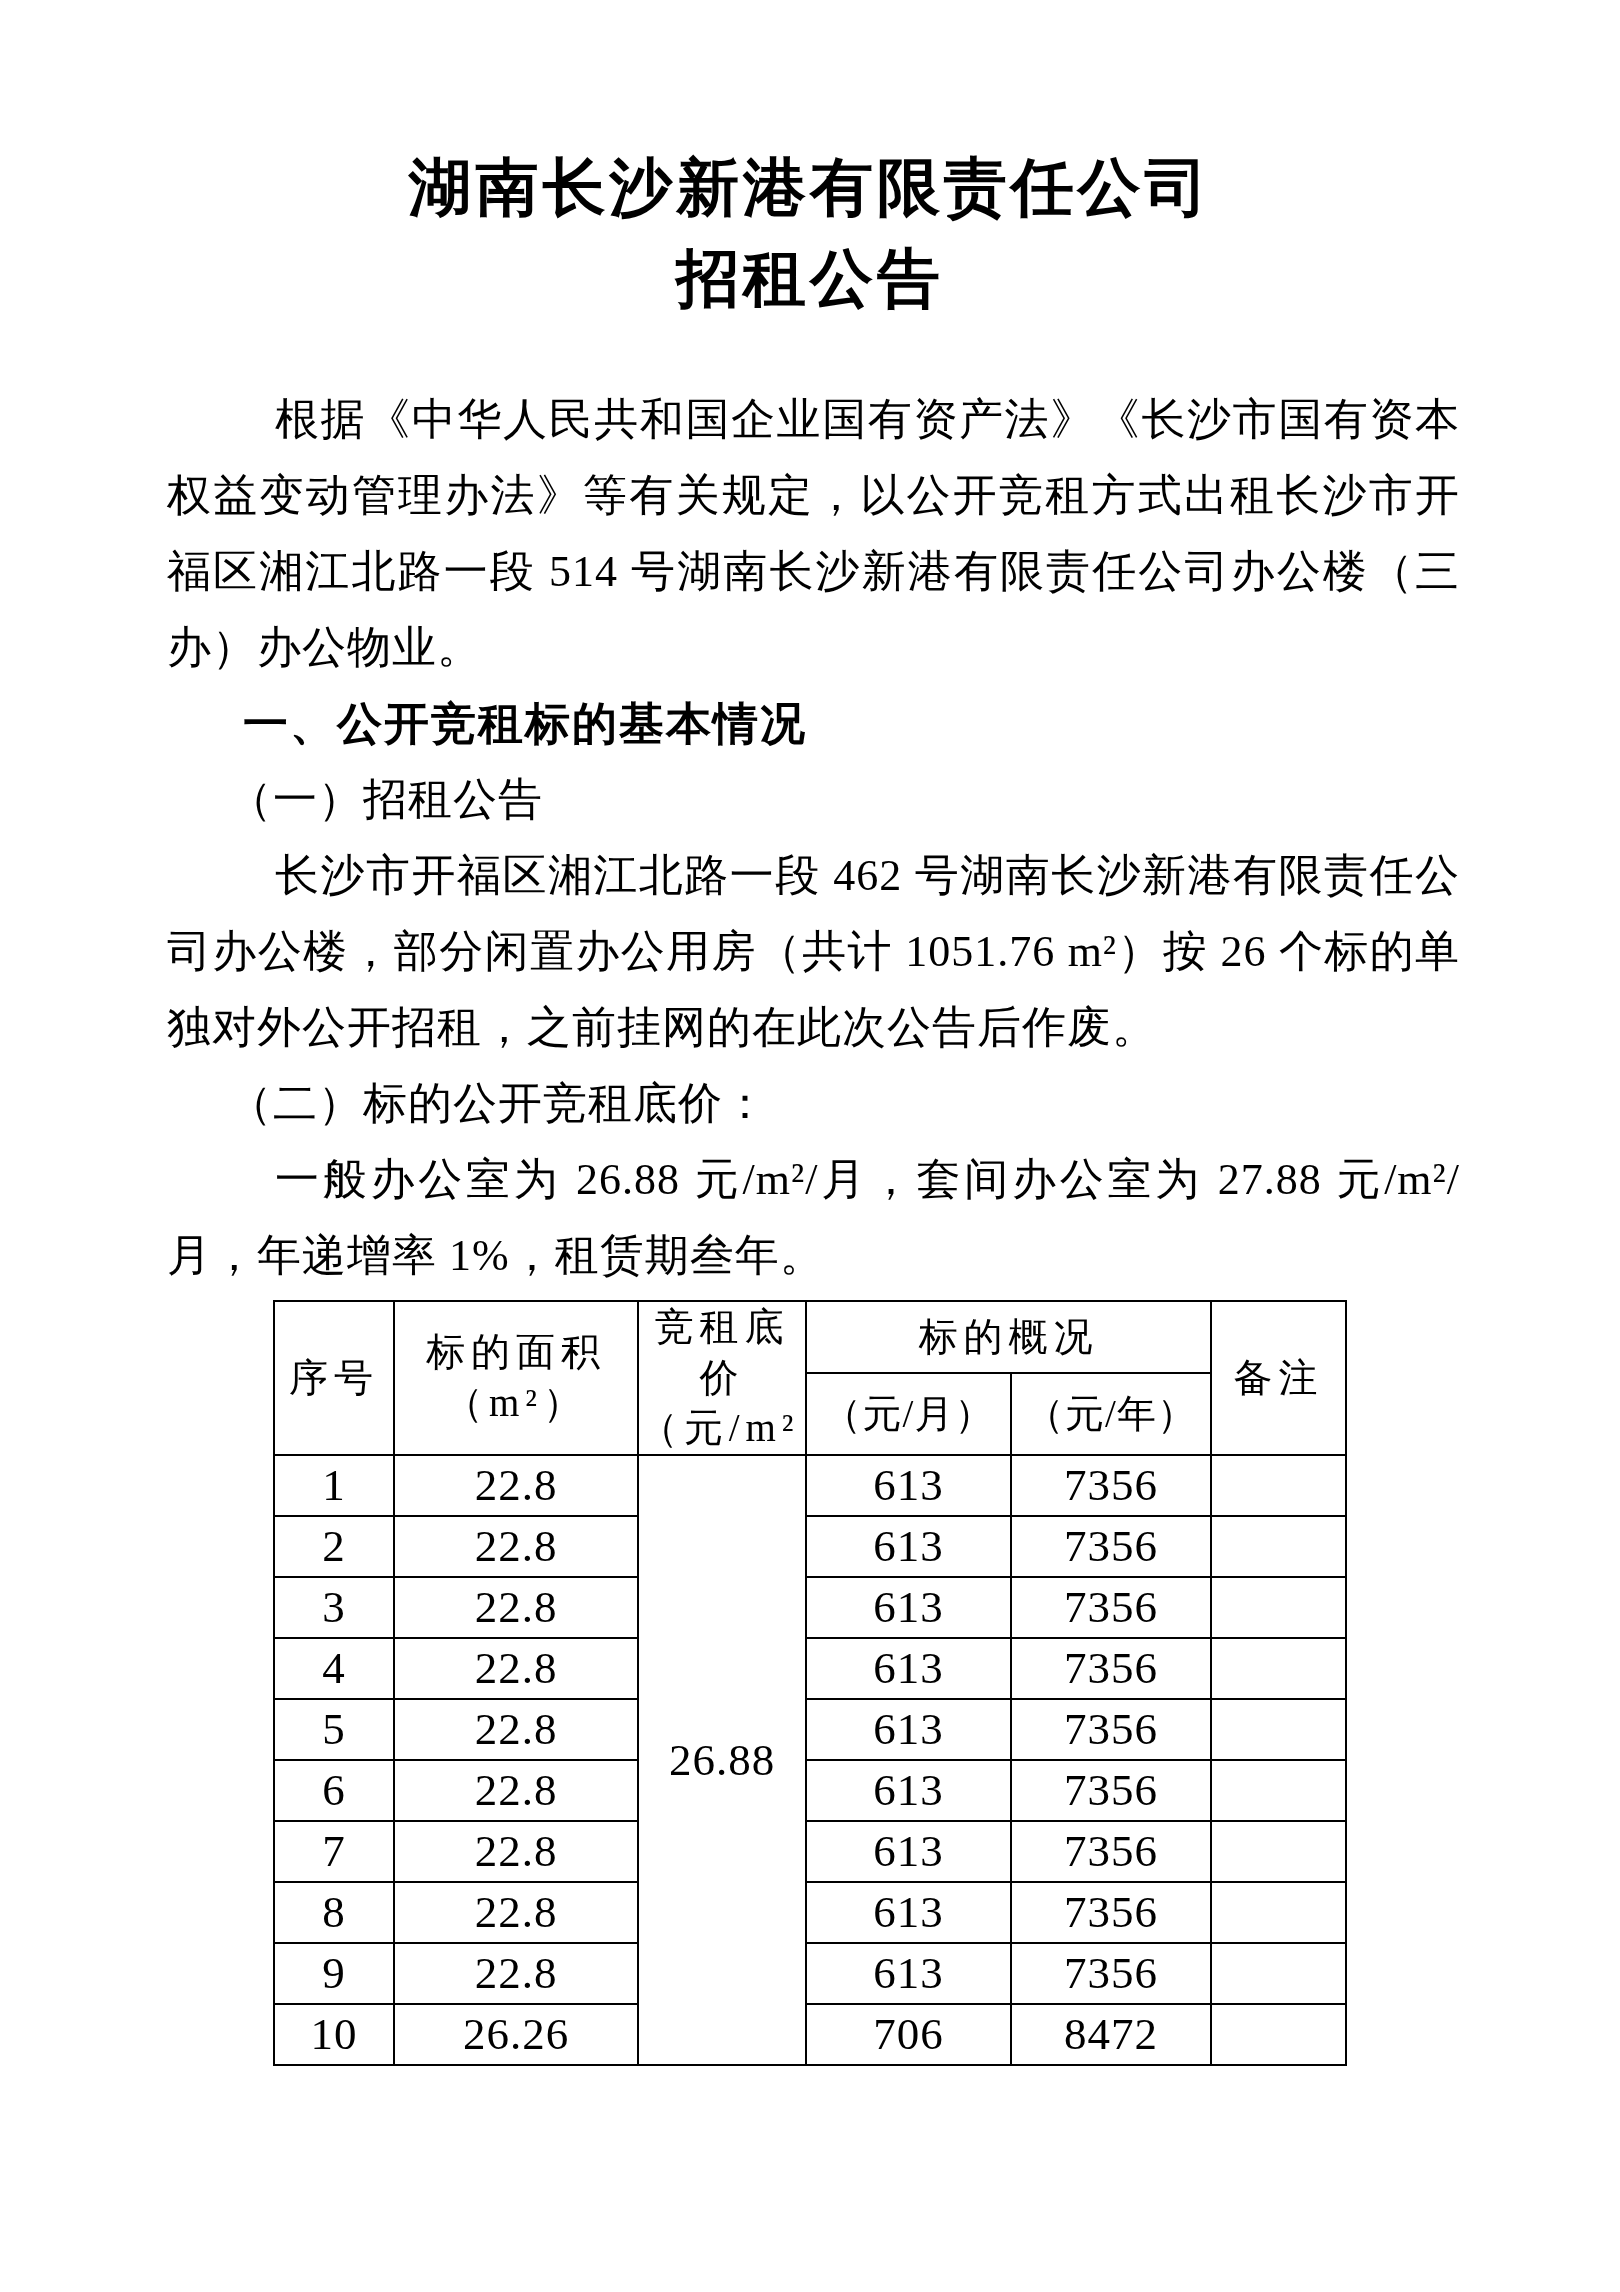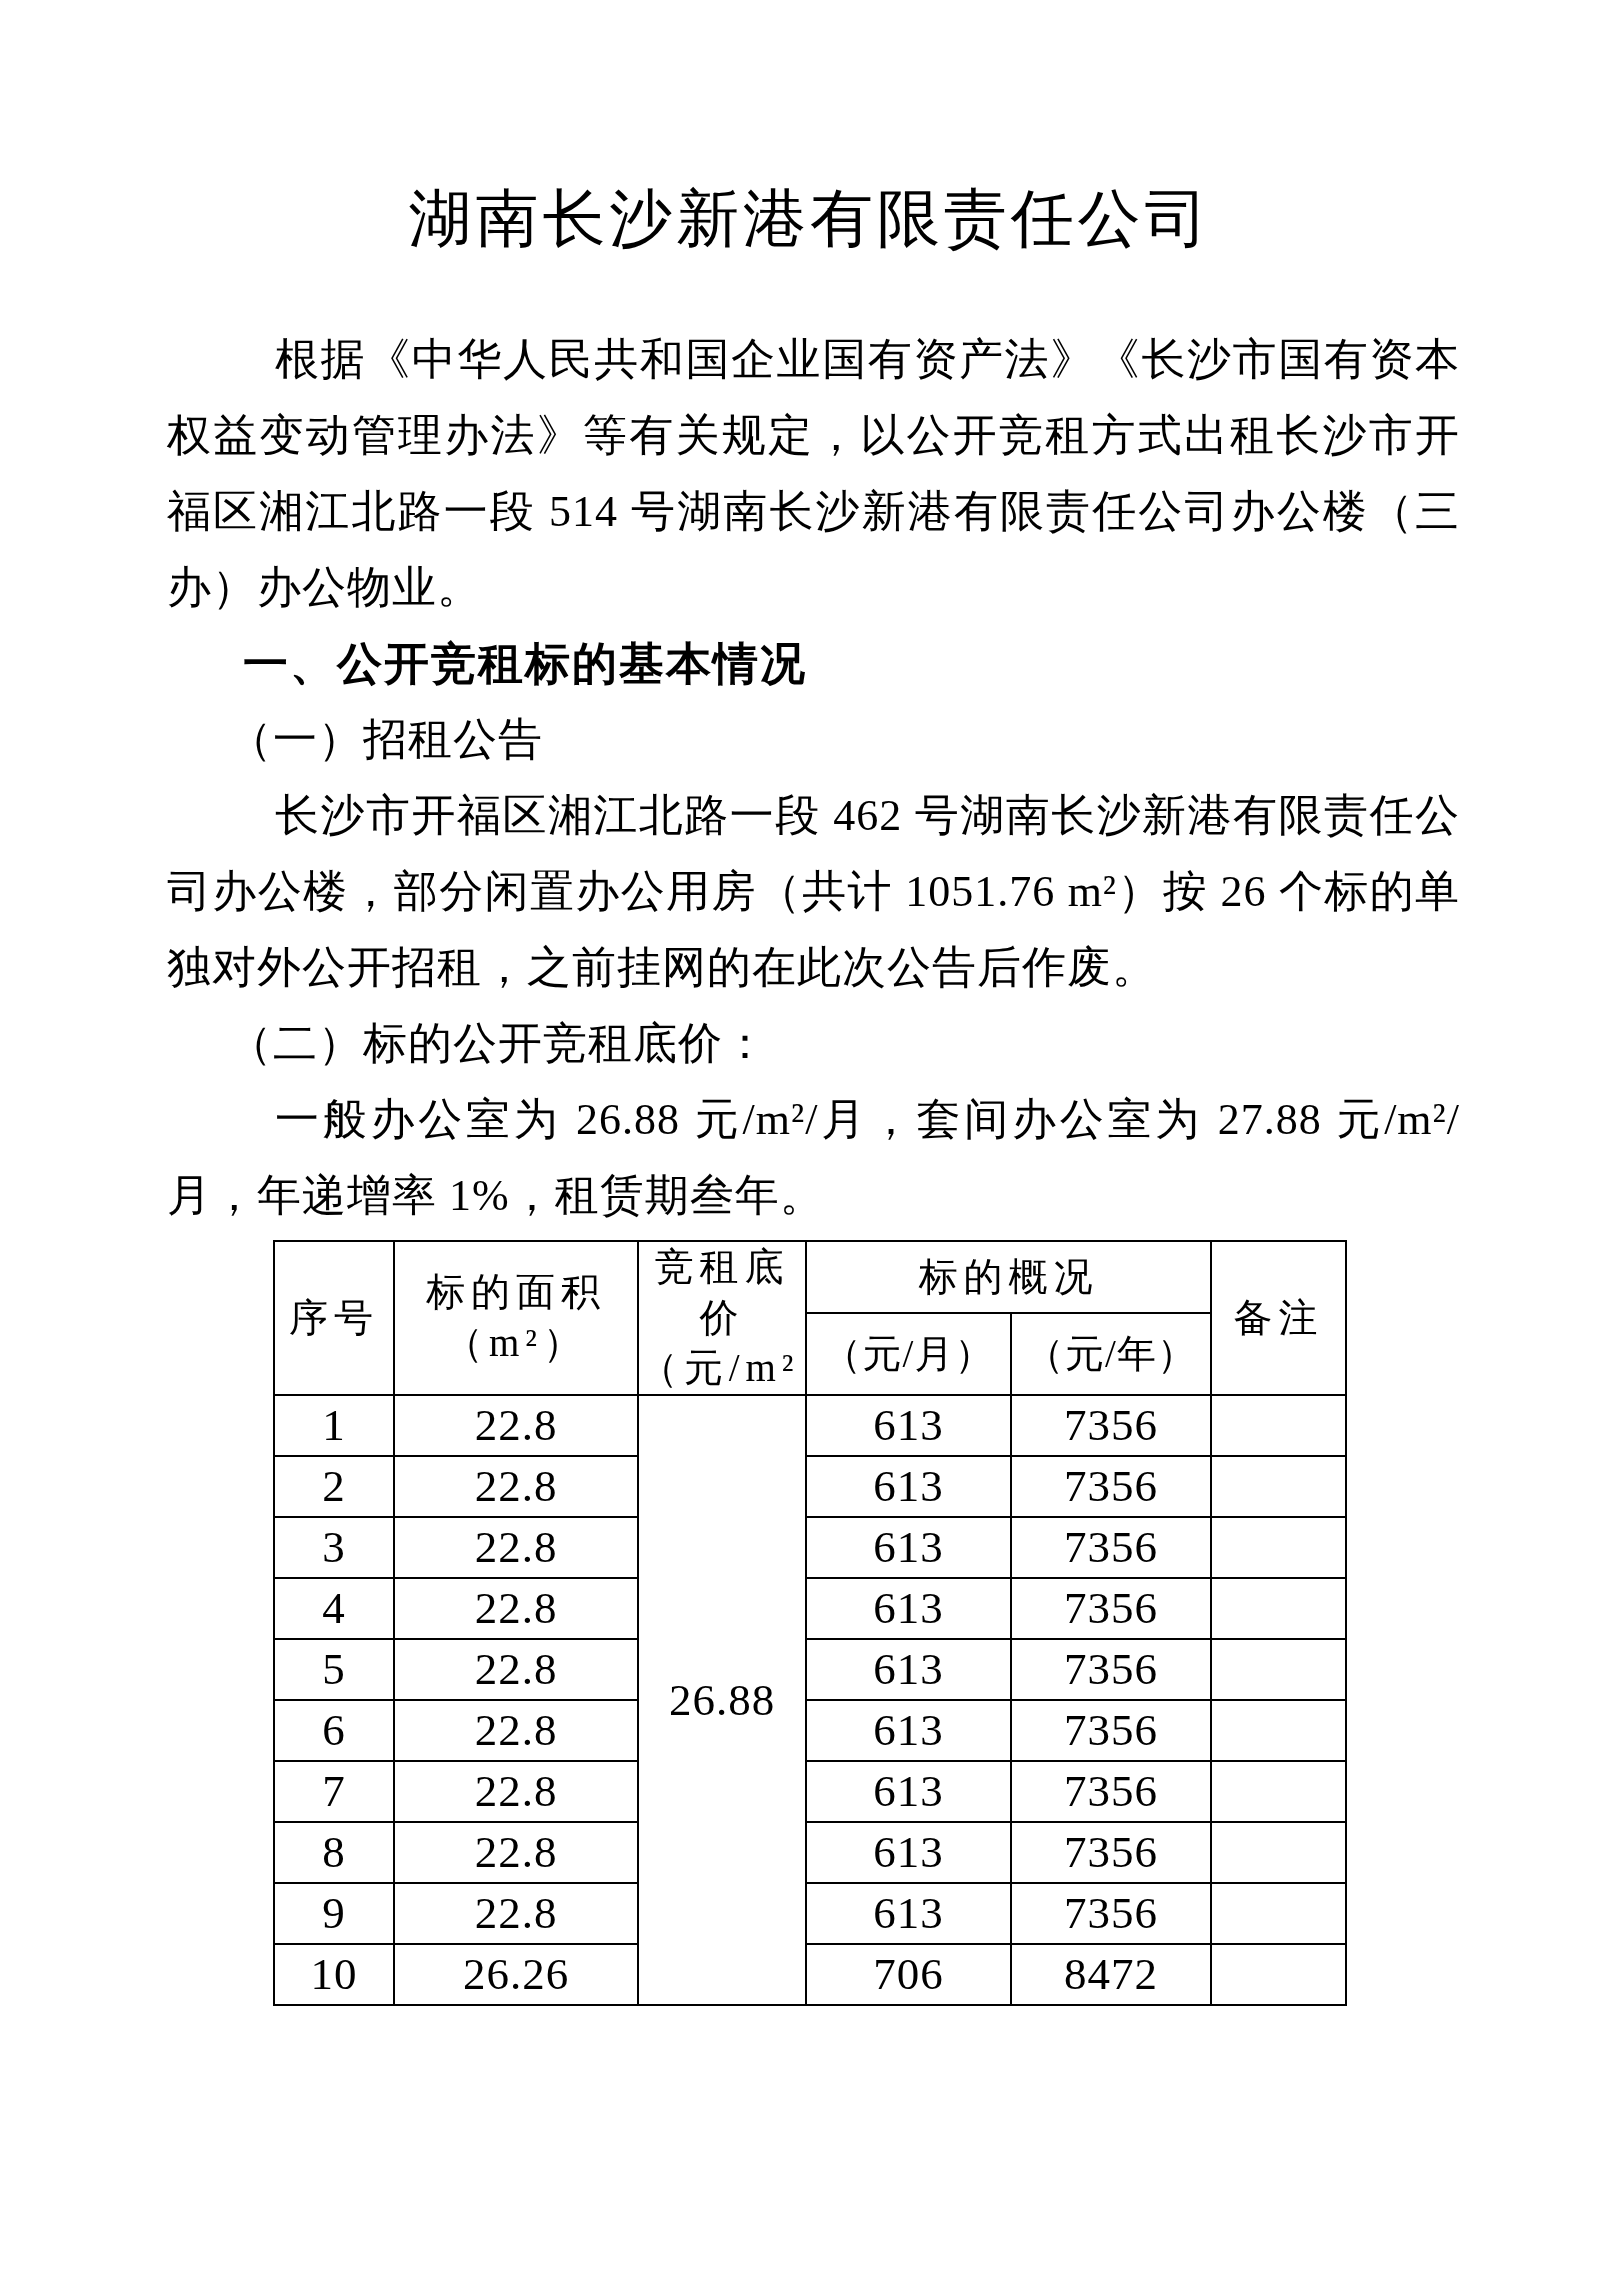--- a/index.html
+++ b/index.html
@@ -7,25 +7,24 @@
     position:relative;
     width:1620px; height:2293px;
     background:#ffffff;
     color:#000;
     overflow:hidden;
     font-family:"Liberation Serif","DejaVu Serif",serif;
   }
   .title {
     padding-top:143px;
     text-align:center;
-    font-weight:normal;
+    font-weight:bold;
     font-size:63px;
     line-height:91px;
     letter-spacing:3.9px;
-    margin-top:31px;
   }
   .content { padding:57px 160px 0 167px; }
   .para {
     margin:0;
     font-size:44px;
     line-height:76px;
     text-align:justify;
     text-indent:108px;
     letter-spacing:1px;
   }
@@ -75,20 +74,21 @@
     letter-spacing:1px;
   }
 </style>
 </head>
 <body>
 
 <div class="page">
 
   <div class="title">
     <div>湖南长沙新港有限责任公司</div>
+    <div>招租公告</div>
   </div>
 
   <div class="content">
     <p class="para">根据《中华人民共和国企业国有资产法》《长沙市国有资本权益变动管理办法》等有关规定，以公开竞租方式出租长沙市开福区湘江北路一段 514 号湖南长沙新港有限责任公司办公楼（三办）办公物业。</p>
     <p class="h-bold">一、公开竞租标的基本情况</p>
     <p class="h-sub">（一）招租公告</p>
     <p class="para">长沙市开福区湘江北路一段 462 号湖南长沙新港有限责任公司办公楼，部分闲置办公用房（共计 1051.76 m²）按 26 个标的单独对外公开招租，之前挂网的在此次公告后作废。</p>
     <p class="h-sub">（二）标的公开竞租底价：</p>
     <p class="para">一般办公室为 26.88 元/m²/月，套间办公室为 27.88 元/m²/月，年递增率 1%，租赁期叁年。</p>
 

